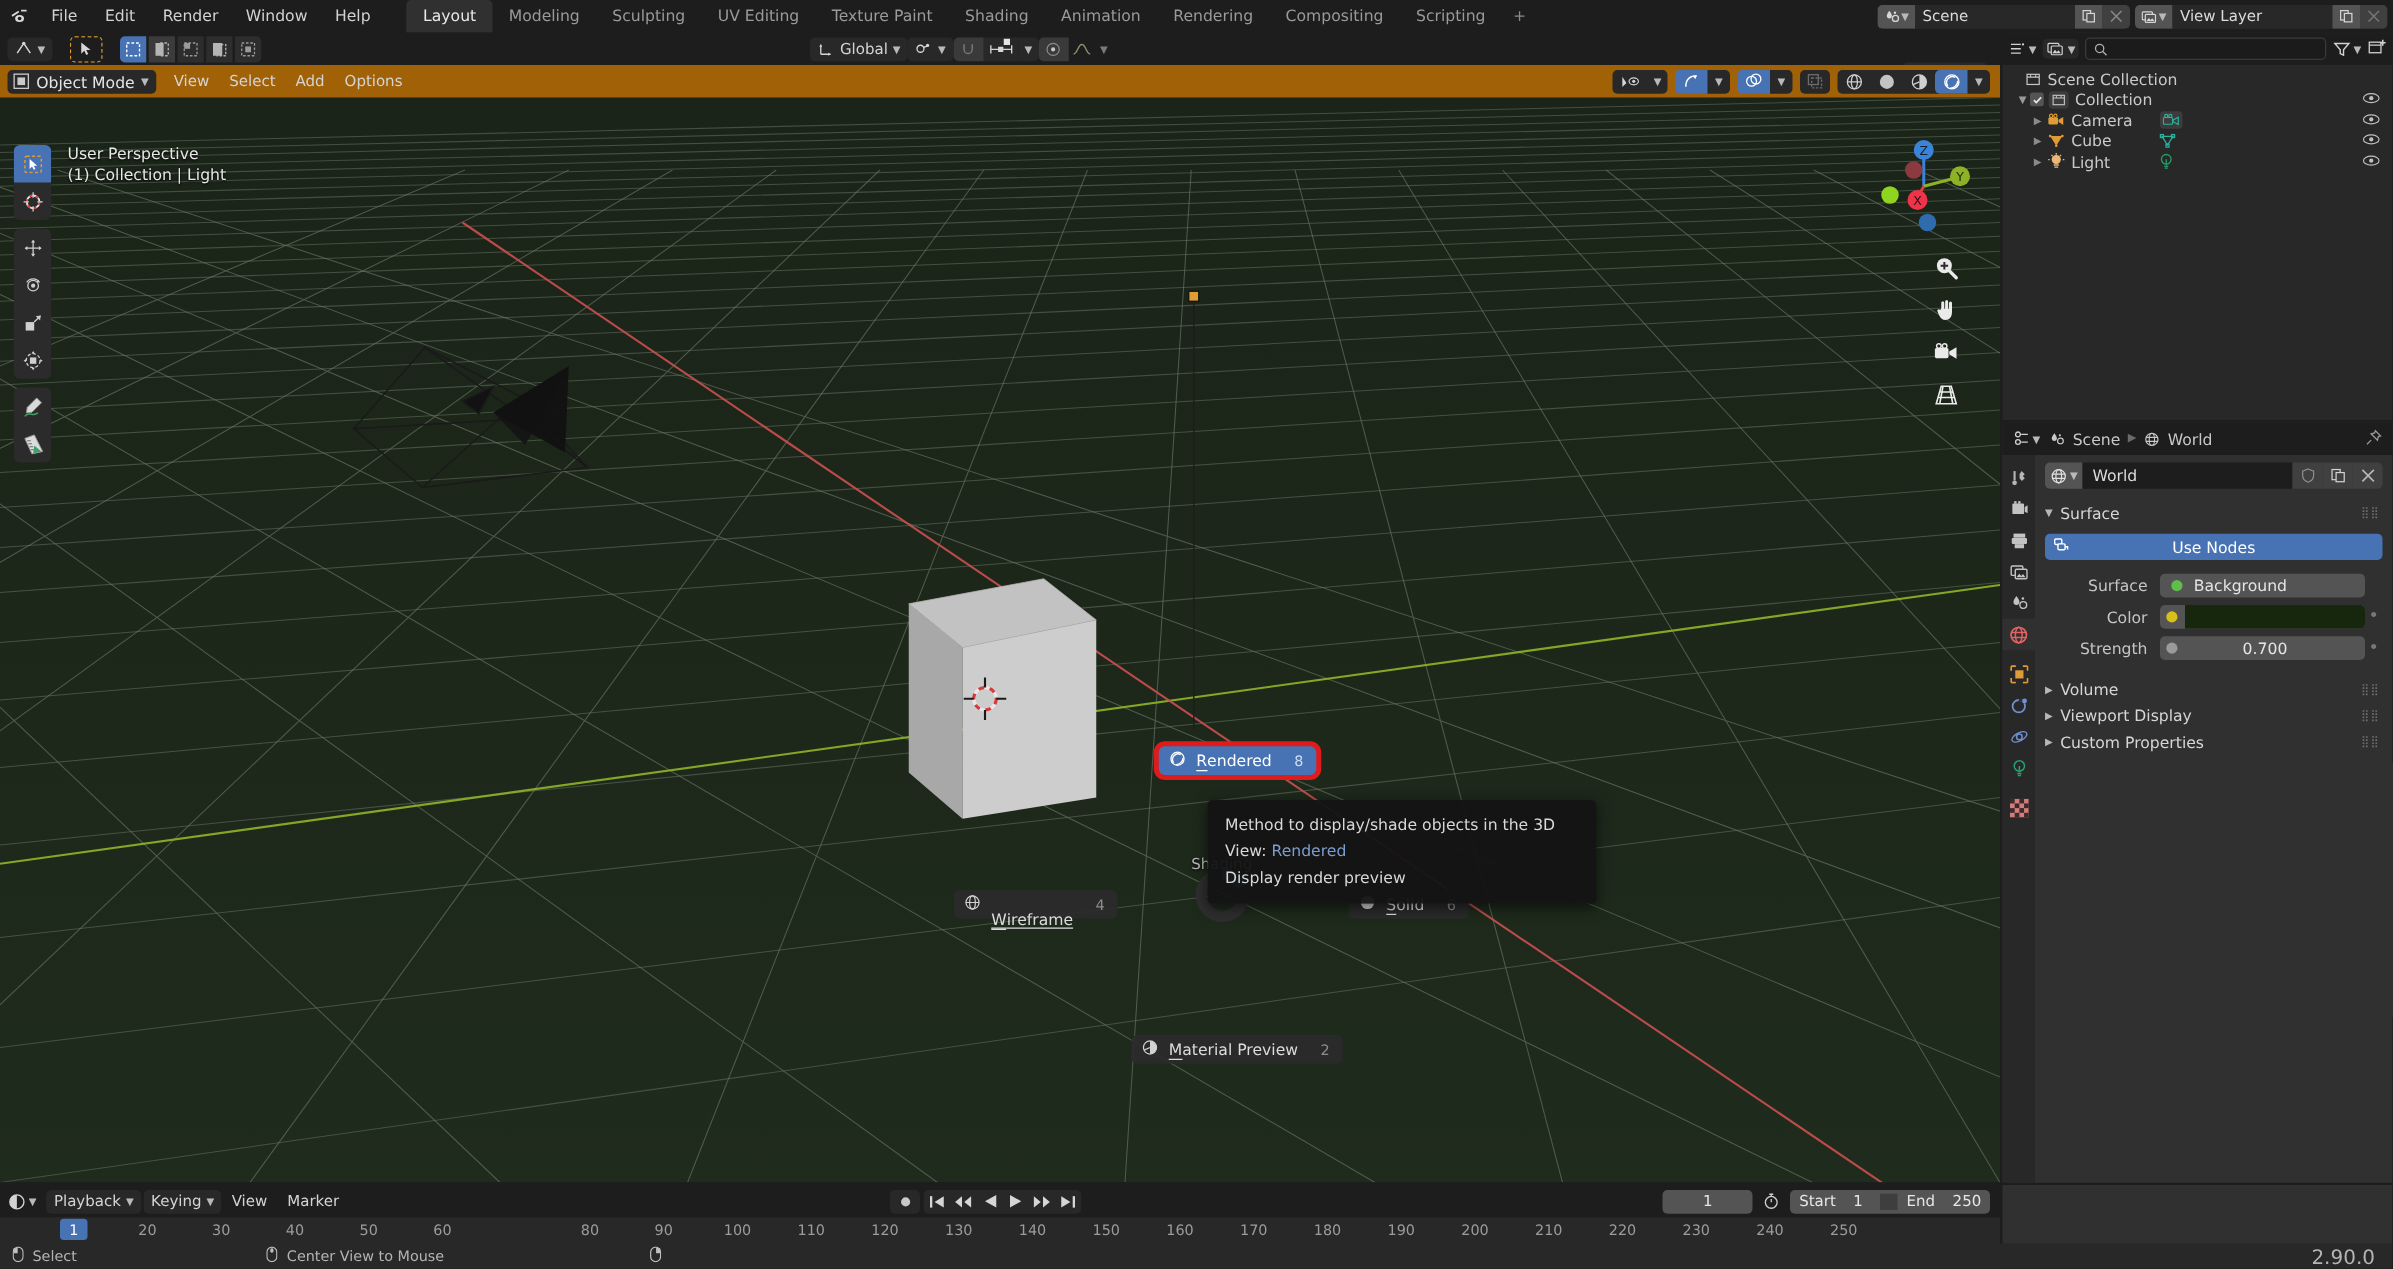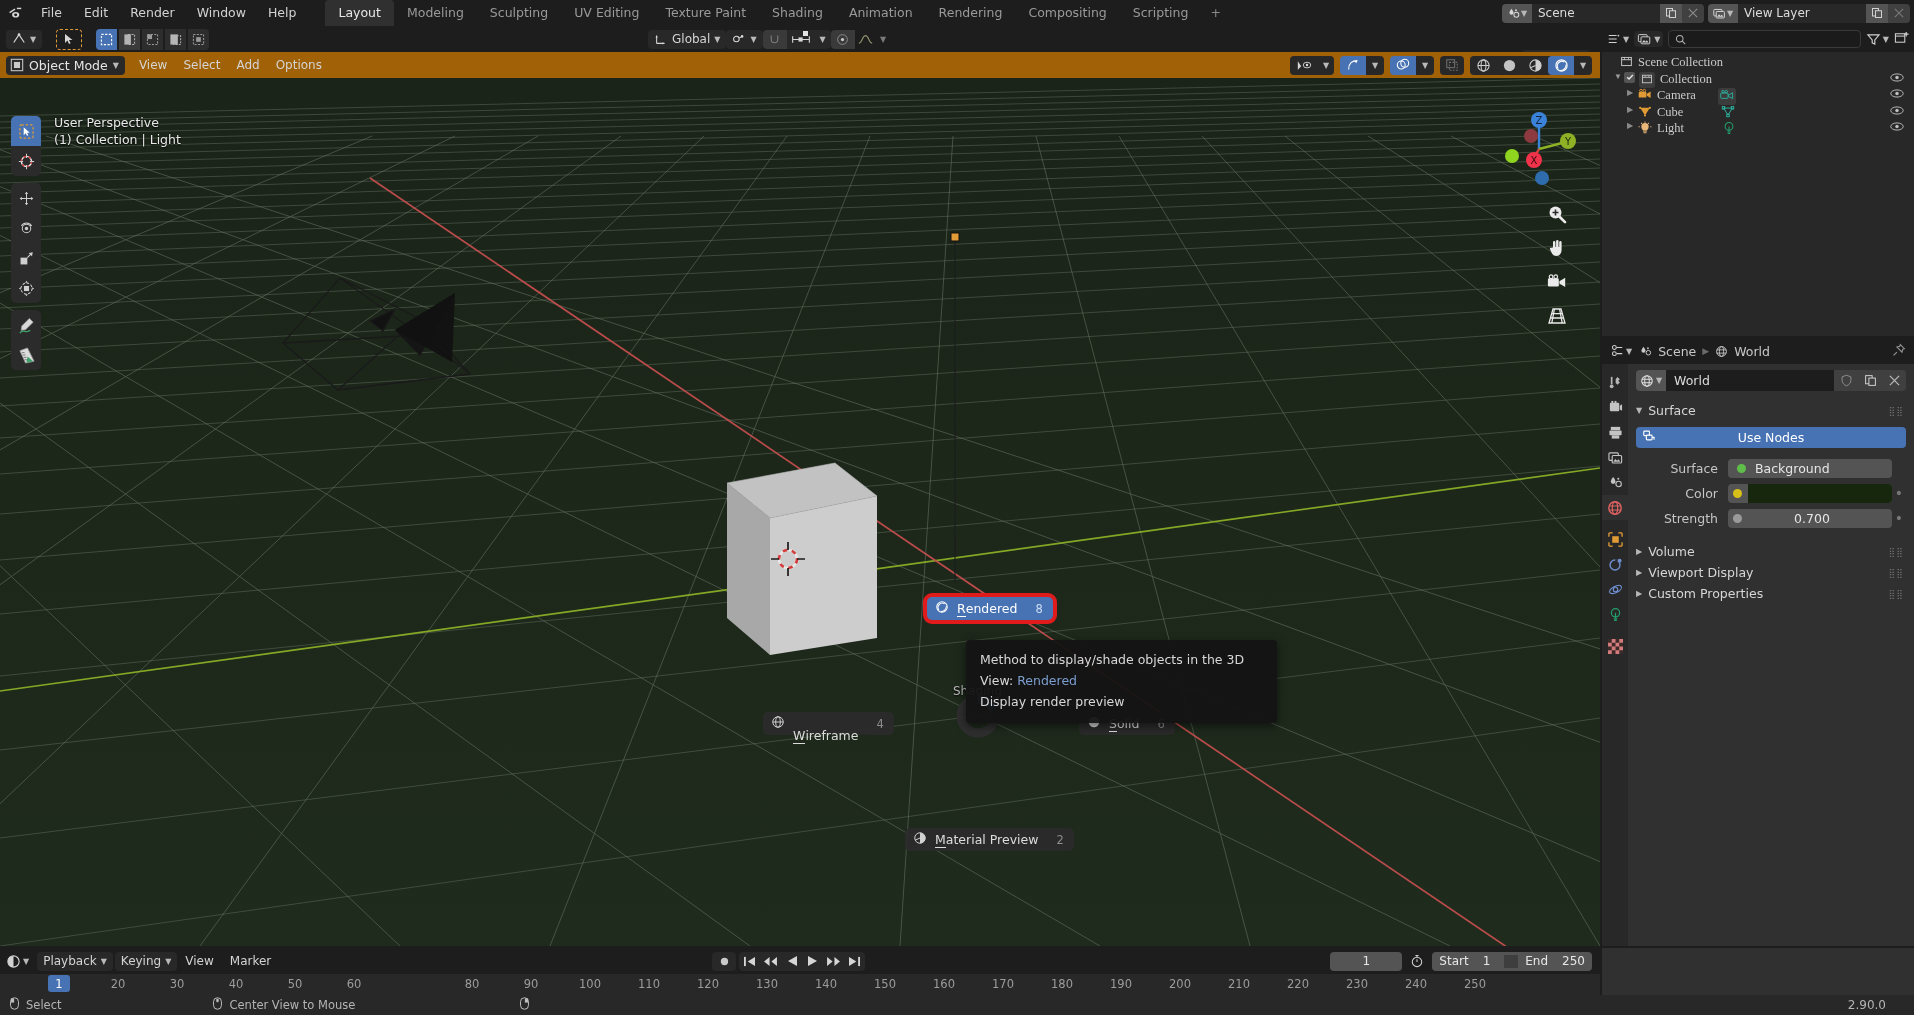--- a/index.html
+++ b/index.html
@@ -68,21 +68,21 @@
   .pie-ring { position:absolute; width:50px; height:50px; }
   .tooltip { position:absolute; background:#131313F2; border-radius:4px; padding:9px 14px 11px 14px; line-height:21px;
      font-size:12.5px; color:#d8d8d8; box-shadow:0 3px 10px #0008; }
   .tooltip .val { color:#7d9fd0; }
 
   
   .outliner { position:absolute; left:1602px; top:26px; width:312px; height:310px; background:#282828; }
   .ol-header { height:26px; background:#1d1d1d; display:flex; align-items:center; padding:0 5px; gap:5px; }
   .ol-search { flex:1; height:18px; background:#1b1b1b; border:1px solid #3a3a3a; border-radius:4px; display:flex; align-items:center; padding:0 6px; gap:5px;}
   .ol-body { padding-top:3px; }
-  .ol-row { height:16.5px; display:flex; position:relative; font-size:12.5px; color:#cacaca; padding-left:6px;font-family:Liberation Serif, serif;}
+  .ol-row { height:16.5px; display:flex; align-items:center; position:relative; font-size:12.5px; color:#cacaca; padding-left:6px;}
   .ol-row .eye { position:absolute; right:10px; }
   .tri { width:12px; text-align:center; color:#9a9a9a; font-size:8px; flex:none;}
   .ckbox { width:11px; height:11px; background:#545454; border-radius:2px; display:flex; align-items:center; justify-content:center; flex:none; margin-right:4px;}
 
   
   .props { position:absolute; left:1602px; top:338px; width:312px; height:608px; background:#303030; }
   .props-header { height:26px; background:#1d1d1d; display:flex; align-items:center; padding:0 8px; gap:7px; font-size:12.5px; color:#c8c8c8;}
   .props-tabs { position:absolute; left:0; top:26px; width:26px; bottom:0; background:#282828; padding-top:6px; display:flex; flex-direction:column; align-items:center; gap:0;}
   .ptab { width:26px; height:25px; display:flex; align-items:center; justify-content:center; }
   .ptab.active { background:#303030; }
@@ -117,21 +117,21 @@
   .fnum { height:19px; background:#545454; border-radius:4px; display:flex; align-items:center; justify-content:center; font-size:12px; color:#e6e6e6; }
   .range { height:19px; background:#545454; border-radius:4px; display:flex; align-items:center; font-size:12px; color:#e6e6e6;}
   .range span { padding:0 7px; }
 
   
   .rightfill { position:absolute; left:1602px; top:948px; width:312px; height:47px; background:#303030;}
 
   
   .statusbar { position:absolute; left:0; top:995px; width:1914px; height:20px; background:#282828; display:flex; align-items:center; padding-left:10px; gap:0; font-size:11.5px; color:#b4b4b4;}
   .sb-item { display:flex; align-items:center; gap:7px; }
-  .sb-ver { position:absolute; right:28px; color:#b4b4b4; font-size:12px;}
+  .sb-ver { position:absolute; right:14px; color:#b4b4b4; font-size:16px;}
 </style>
 </head>
 <body>
 
 <div class="app">
 
   <div class="topbar">
     <div class="blender-logo">
       <svg width="17" height="17" viewBox="0 0 20 20">
           <g fill="#d6d6d6">
@@ -638,21 +638,21 @@
         <div class="pie-center-label" style="left:953px;top:606px;">Shading</div>
 
         <div class="pie-item" style="left:763px;top:634px;">
           <span>
             <svg width="14" height="14" viewBox="0 0 16 16">
                 <circle cx="8" cy="8" r="6" fill="none" stroke="#d2d2d2" stroke-width="1.1"></circle>
                 <ellipse cx="8" cy="8" rx="2.6" ry="6" fill="none" stroke="#d2d2d2" stroke-width="1.1"></ellipse>
                 <path d="M2 8h12" stroke="#d2d2d2" stroke-width="1.1"></path>
               </svg>
           </span>
-          <span style="text-decoration-skip-ink:none;text-underline-offset:2px;text-decoration-thickness:0;margin-top:24px;"><span style="border-bottom:1px solid #dcdcdc;padding-bottom:0px;">W</span><span style="margin-left:-10px;padding-left:10px;">ireframe</span></span>
+          <span style="text-decoration:underline;text-decoration-skip-ink:none;text-underline-offset:2px;text-decoration-thickness:0;margin-top:24px;"><span style="border-bottom:1px solid #dcdcdc;padding-bottom:0px;">W</span><span style="margin-left:-10px;padding-left:10px;">ireframe</span></span>
           <span class="num">4</span>
         </div>
 
         <div class="pie-item" style="left:1079px;top:634px;">
           <span>
             <svg width="14" height="14" viewBox="0 0 16 16">
                 <circle cx="8" cy="8" r="6" fill="#cfcfcf"></circle>
               </svg>
           </span>
           <span><span style="border-bottom:1px solid #dcdcdc;">S</span><span style="margin-left:-8.5px;padding-left:8.5px;">olid</span></span>

